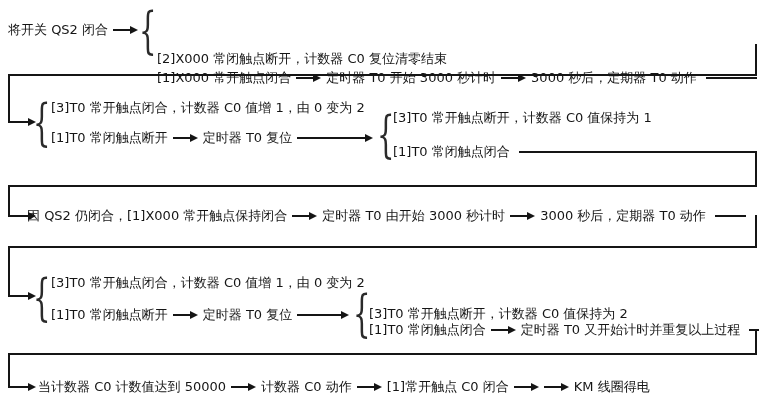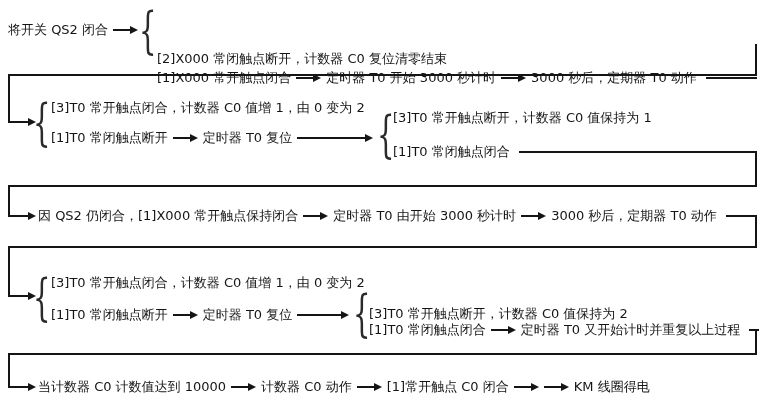--- a/index.html
+++ b/index.html
@@ -102,21 +102,21 @@
   </div>
 
   <div class="seg v" style="left:755px;top:151px;height:36px;"></div>
   <div class="seg h" style="left:8px;top:185px;width:749px;"></div>
   <div class="seg v" style="left:8px;top:185px;height:31px;"></div>
   <div class="entry" style="left:8px;top:216px;">
       <span class="stem"></span>
       <span class="head"></span>
     </div>
 
-  <div class="chain" style="left:38px;top:216px;width:719px;">
+  <div class="chain" style="left:27px;top:216px;width:719px;">
     <span class="txt">因 QS2 仍闭合，[1]X000 常开触点保持闭合</span>
     <span class="arrow">
         <span class="stem"></span>
         <span class="head"></span>
       </span>
     <span class="txt">定时器 T0 由开始 3000 秒计时</span>
     <span class="arrow">
         <span class="stem"></span>
         <span class="head"></span>
       </span>
@@ -164,21 +164,21 @@
 
   <div class="seg v" style="left:755px;top:329px;height:26px;"></div>
   <div class="seg h" style="left:8px;top:353px;width:749px;"></div>
   <div class="seg v" style="left:8px;top:353px;height:34px;"></div>
   <div class="entry" style="left:8px;top:387px;">
       <span class="stem"></span>
       <span class="head"></span>
     </div>
 
   <div class="chain" style="left:38px;top:387px;">
-    <span class="txt">当计数器 C0 计数值达到 10000</span>
+    <span class="txt">当计数器 C0 计数值达到 50000</span>
     <span class="arrow">
         <span class="stem"></span>
         <span class="head"></span>
       </span>
     <span class="txt">计数器 C0 动作</span>
     <span class="arrow">
         <span class="stem"></span>
         <span class="head"></span>
       </span>
     <span class="txt">[1]常开触点 C0 闭合</span>

